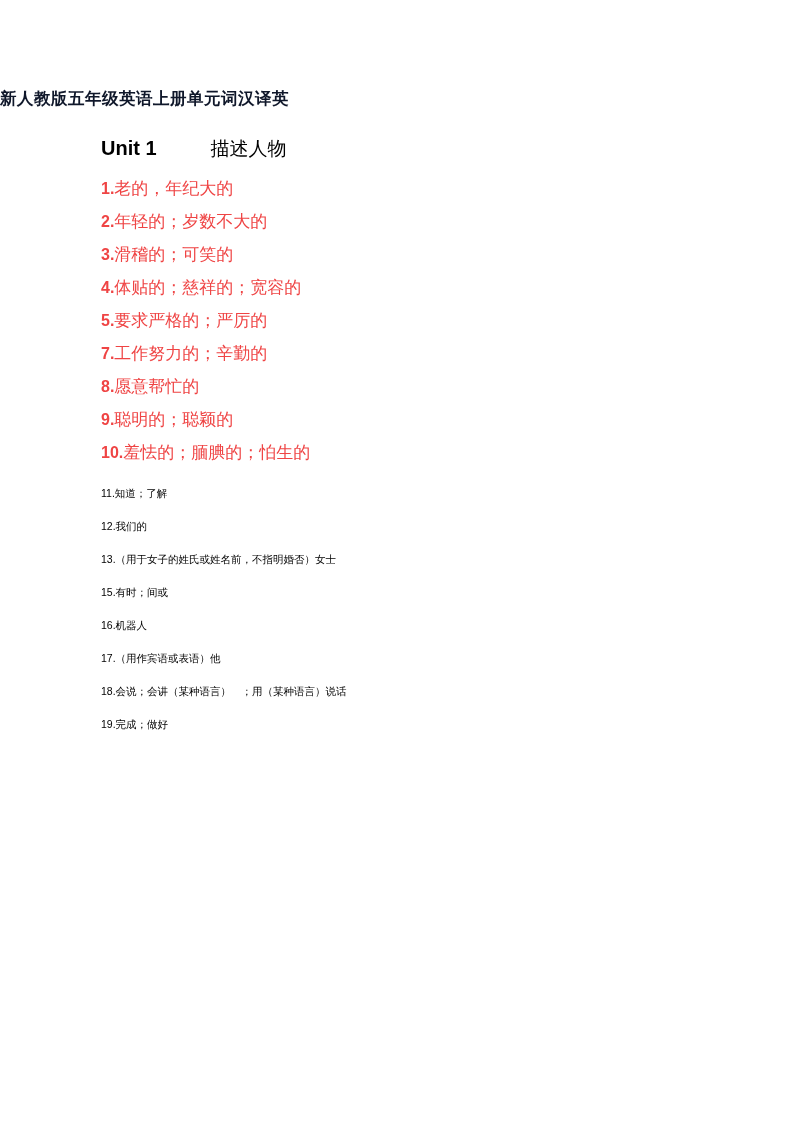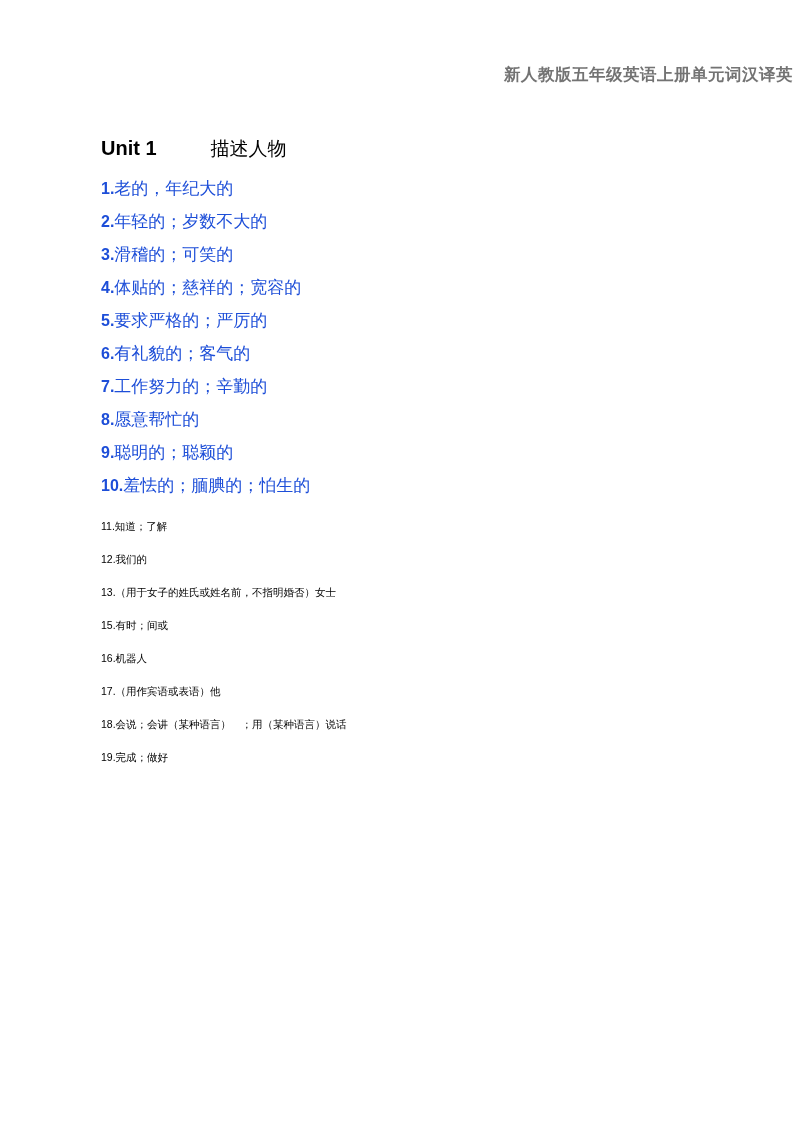--- a/index.html
+++ b/index.html
@@ -16,28 +16,28 @@
   }
   .page {
     position: relative;
     width: 793px;
     height: 1122px;
     box-sizing: border-box;
   }
   .doc-title {
     position: absolute;
     left: 0;
-    top: 64px;
+    top: 88px;
     width: 793px;
-    text-align: right;
+    text-align: left;
     font-family: "Liberation Sans", "DejaVu Sans", sans-serif;
     font-size: 16.5px;
     font-weight: 600;
     letter-spacing: 0.5px;
-    color: #737373;
+    color: #0f172a;
   }
   .content {
     position: absolute;
     left: 101px;
     top: 136px;
     width: 620px;
   }
   .unit-head {
     display: flex;
     align-items: baseline;
@@ -58,21 +58,21 @@
     text-align: center;
   }
   .big-list {
     margin: 0;
     padding: 0;
     list-style: none;
   }
   .big-item {
     font-size: 17px;
     line-height: 33px;
-    color: #1d4ed8;
+    color: #ef4444;
     white-space: nowrap;
   }
   .big-item .num {
     font-family: "Liberation Sans", "DejaVu Sans", sans-serif;
     font-weight: bold;
     font-size: 16px;
   }
   .big-item .txt {
     font-family: "Liberation Serif", "DejaVu Serif", serif;
   }
@@ -113,23 +113,20 @@
       <li class="big-item">
         <span class="num">3.</span><span class="txt">滑稽的；可笑的</span>
       </li>
       <li class="big-item">
         <span class="num">4.</span><span class="txt">体贴的；慈祥的；宽容的</span>
       </li>
       <li class="big-item">
         <span class="num">5.</span><span class="txt">要求严格的；严厉的</span>
       </li>
       <li class="big-item">
-        <span class="num">6.</span><span class="txt">有礼貌的；客气的</span>
-      </li>
-      <li class="big-item">
         <span class="num">7.</span><span class="txt">工作努力的；辛勤的</span>
       </li>
       <li class="big-item">
         <span class="num">8.</span><span class="txt">愿意帮忙的</span>
       </li>
       <li class="big-item">
         <span class="num">9.</span><span class="txt">聪明的；聪颖的</span>
       </li>
       <li class="big-item">
         <span class="num">10.</span><span class="txt">羞怯的；腼腆的；怕生的</span>

